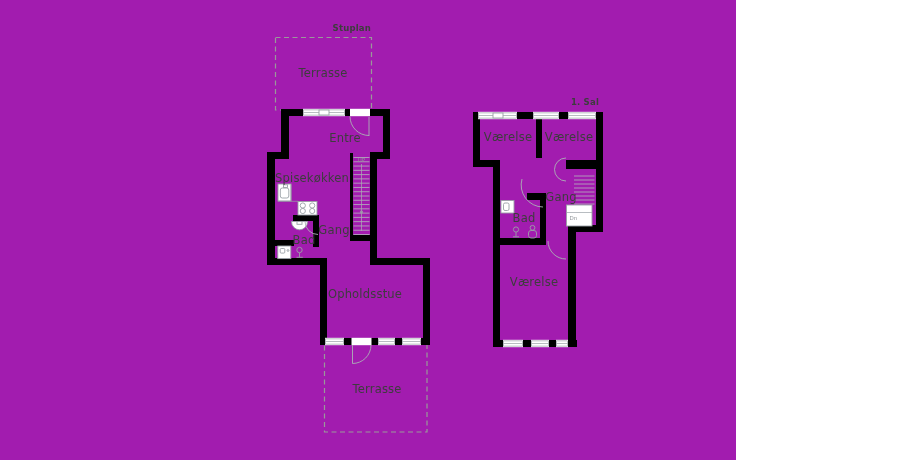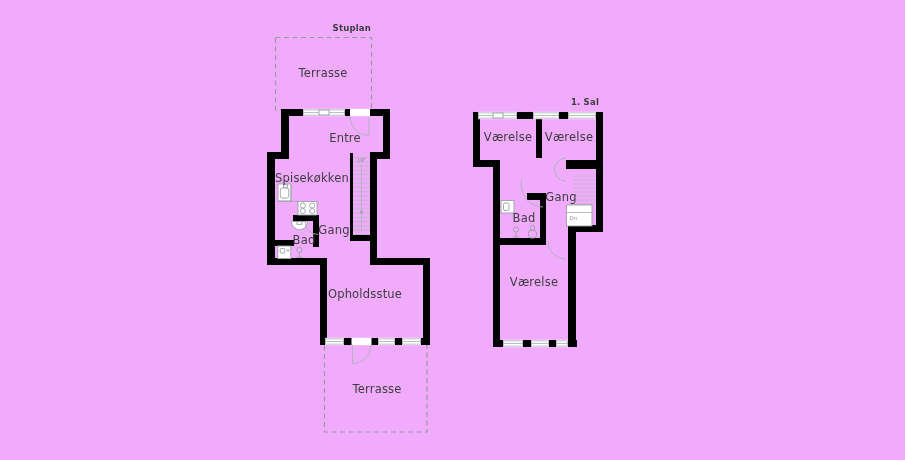--- a/index.html
+++ b/index.html
@@ -1,16 +1,16 @@
 <!DOCTYPE html>
 <html><head>
 <meta charset="utf-8">
 <style>
   html,body{margin:0;padding:0;background:#ffffff;}
-  .canvas{width:905px;height:460px;position:relative;background:#f0abfc;overflow:hidden;}
+  .canvas{width:736px;height:460px;position:relative;background:#a21caf;overflow:hidden;}
   svg{display:block;}
   .wall{fill:#000000;stroke:none;}
   .opening{fill:#ffffff;stroke:none;}
   .dashed{fill:none;stroke:#999999;stroke-width:1.2;stroke-dasharray:5 3.5;}
   .fix{fill:#ffffff;stroke:#9aa0a6;stroke-width:0.9;}
   .fixline{fill:none;stroke:#9aa0a6;stroke-width:0.9;}
   .winline{fill:none;stroke:#9aa0a6;stroke-width:0.7;}
   .arc{fill:none;stroke:#abb1b5;stroke-width:0.9;}
   .leaf{stroke:#abb1b5;stroke-width:0.9;}
   .stairline{stroke:#b4b9bc;stroke-width:0.8;fill:none;}

